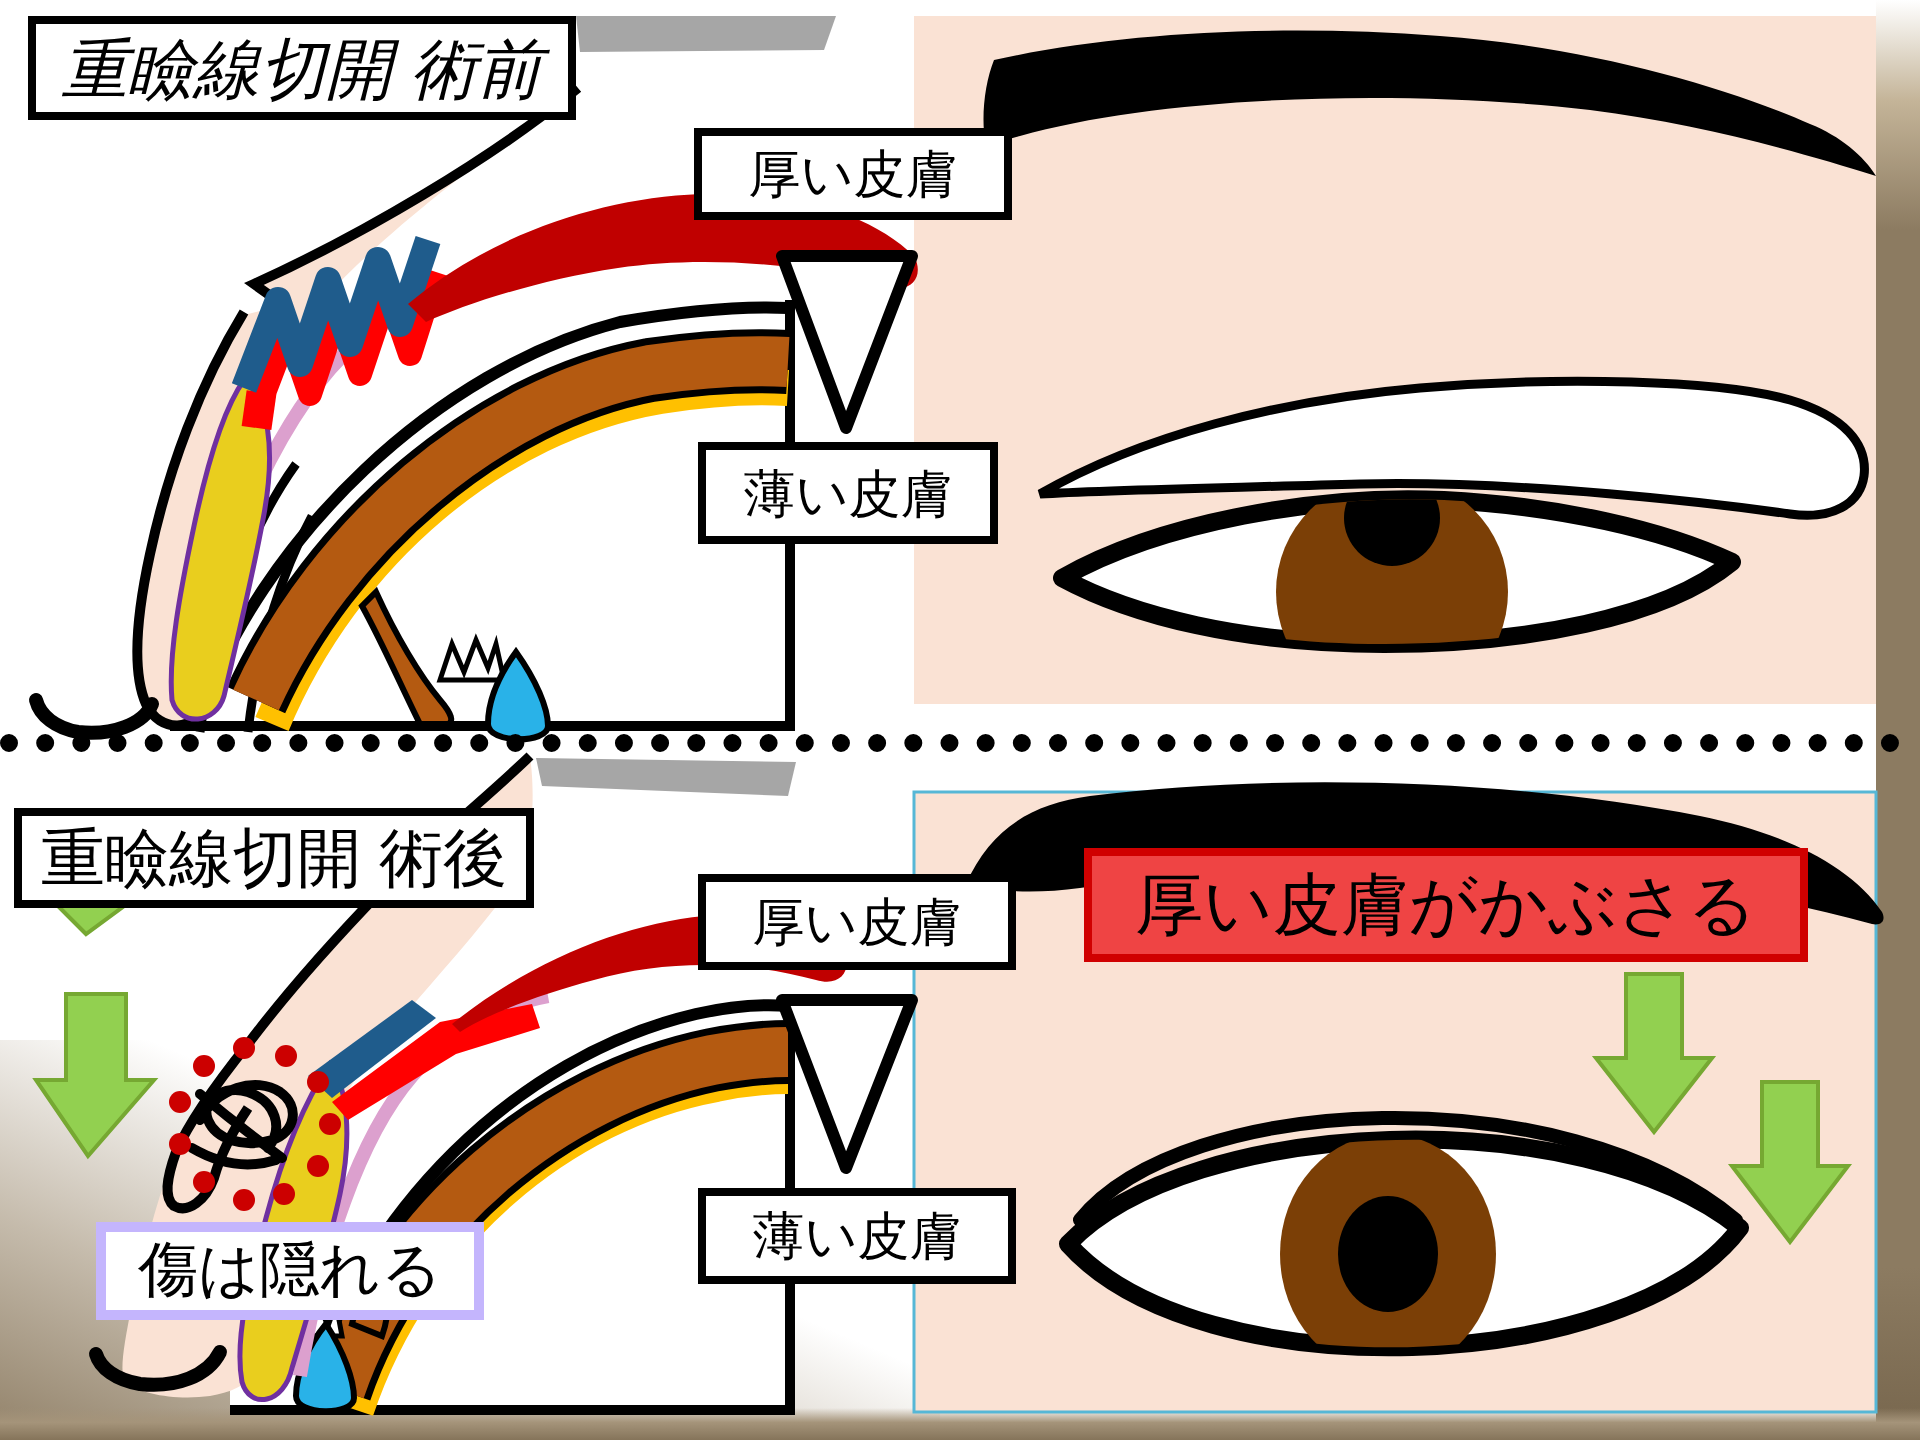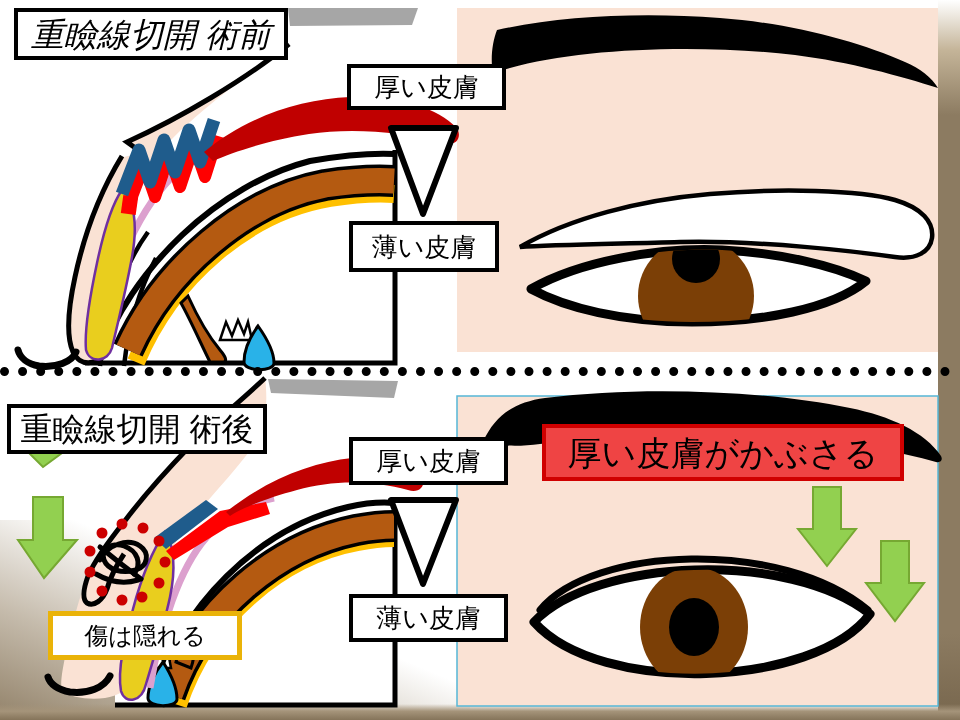--- a/index.html
+++ b/index.html
@@ -26,22 +26,22 @@
     display:flex;align-items:center;justify-content:center;
     box-sizing:border-box;color:#000;white-space:nowrap;font-size:26px;line-height:1;}
   #title-before{left:14px;top:8px;width:274px;height:52px;font-size:33px;font-style:italic;}
   #title-after{left:7px;top:377px;width:260px;height:50px;font-size:32px;margin-top:27px;}
   #thick-top{left:347px;top:64px;width:159px;height:46px;}
   #thin-top{left:349px;top:221px;width:150px;height:51px;}
   #thick-bottom{left:349px;top:437px;width:159px;height:48px;}
   #thin-bottom{left:349px;top:594px;width:159px;height:48px;}
   #covered-label{left:542px;top:424px;width:362px;height:57px;font-size:34px;
     background:#ef4444;border:4px solid #D00000;}
-  #scar-label{left:48px;top:611px;width:194px;height:49px;font-size:24px;
-    border:5px solid #eab308;}
+  #scar-label{left:48px;top:611px;width:194px;height:49px;font-size:30px;
+    border:5px solid #c4b5fd;}
 
   
   .c-skin{fill:#FAE2D4;}
   .c-darkred{fill:#C00000;}
   .c-gray{fill:#A6A6A6;}
   .stroke-black{stroke:#000000;fill:none;}
 </style>
 </head>
 <body>
 

